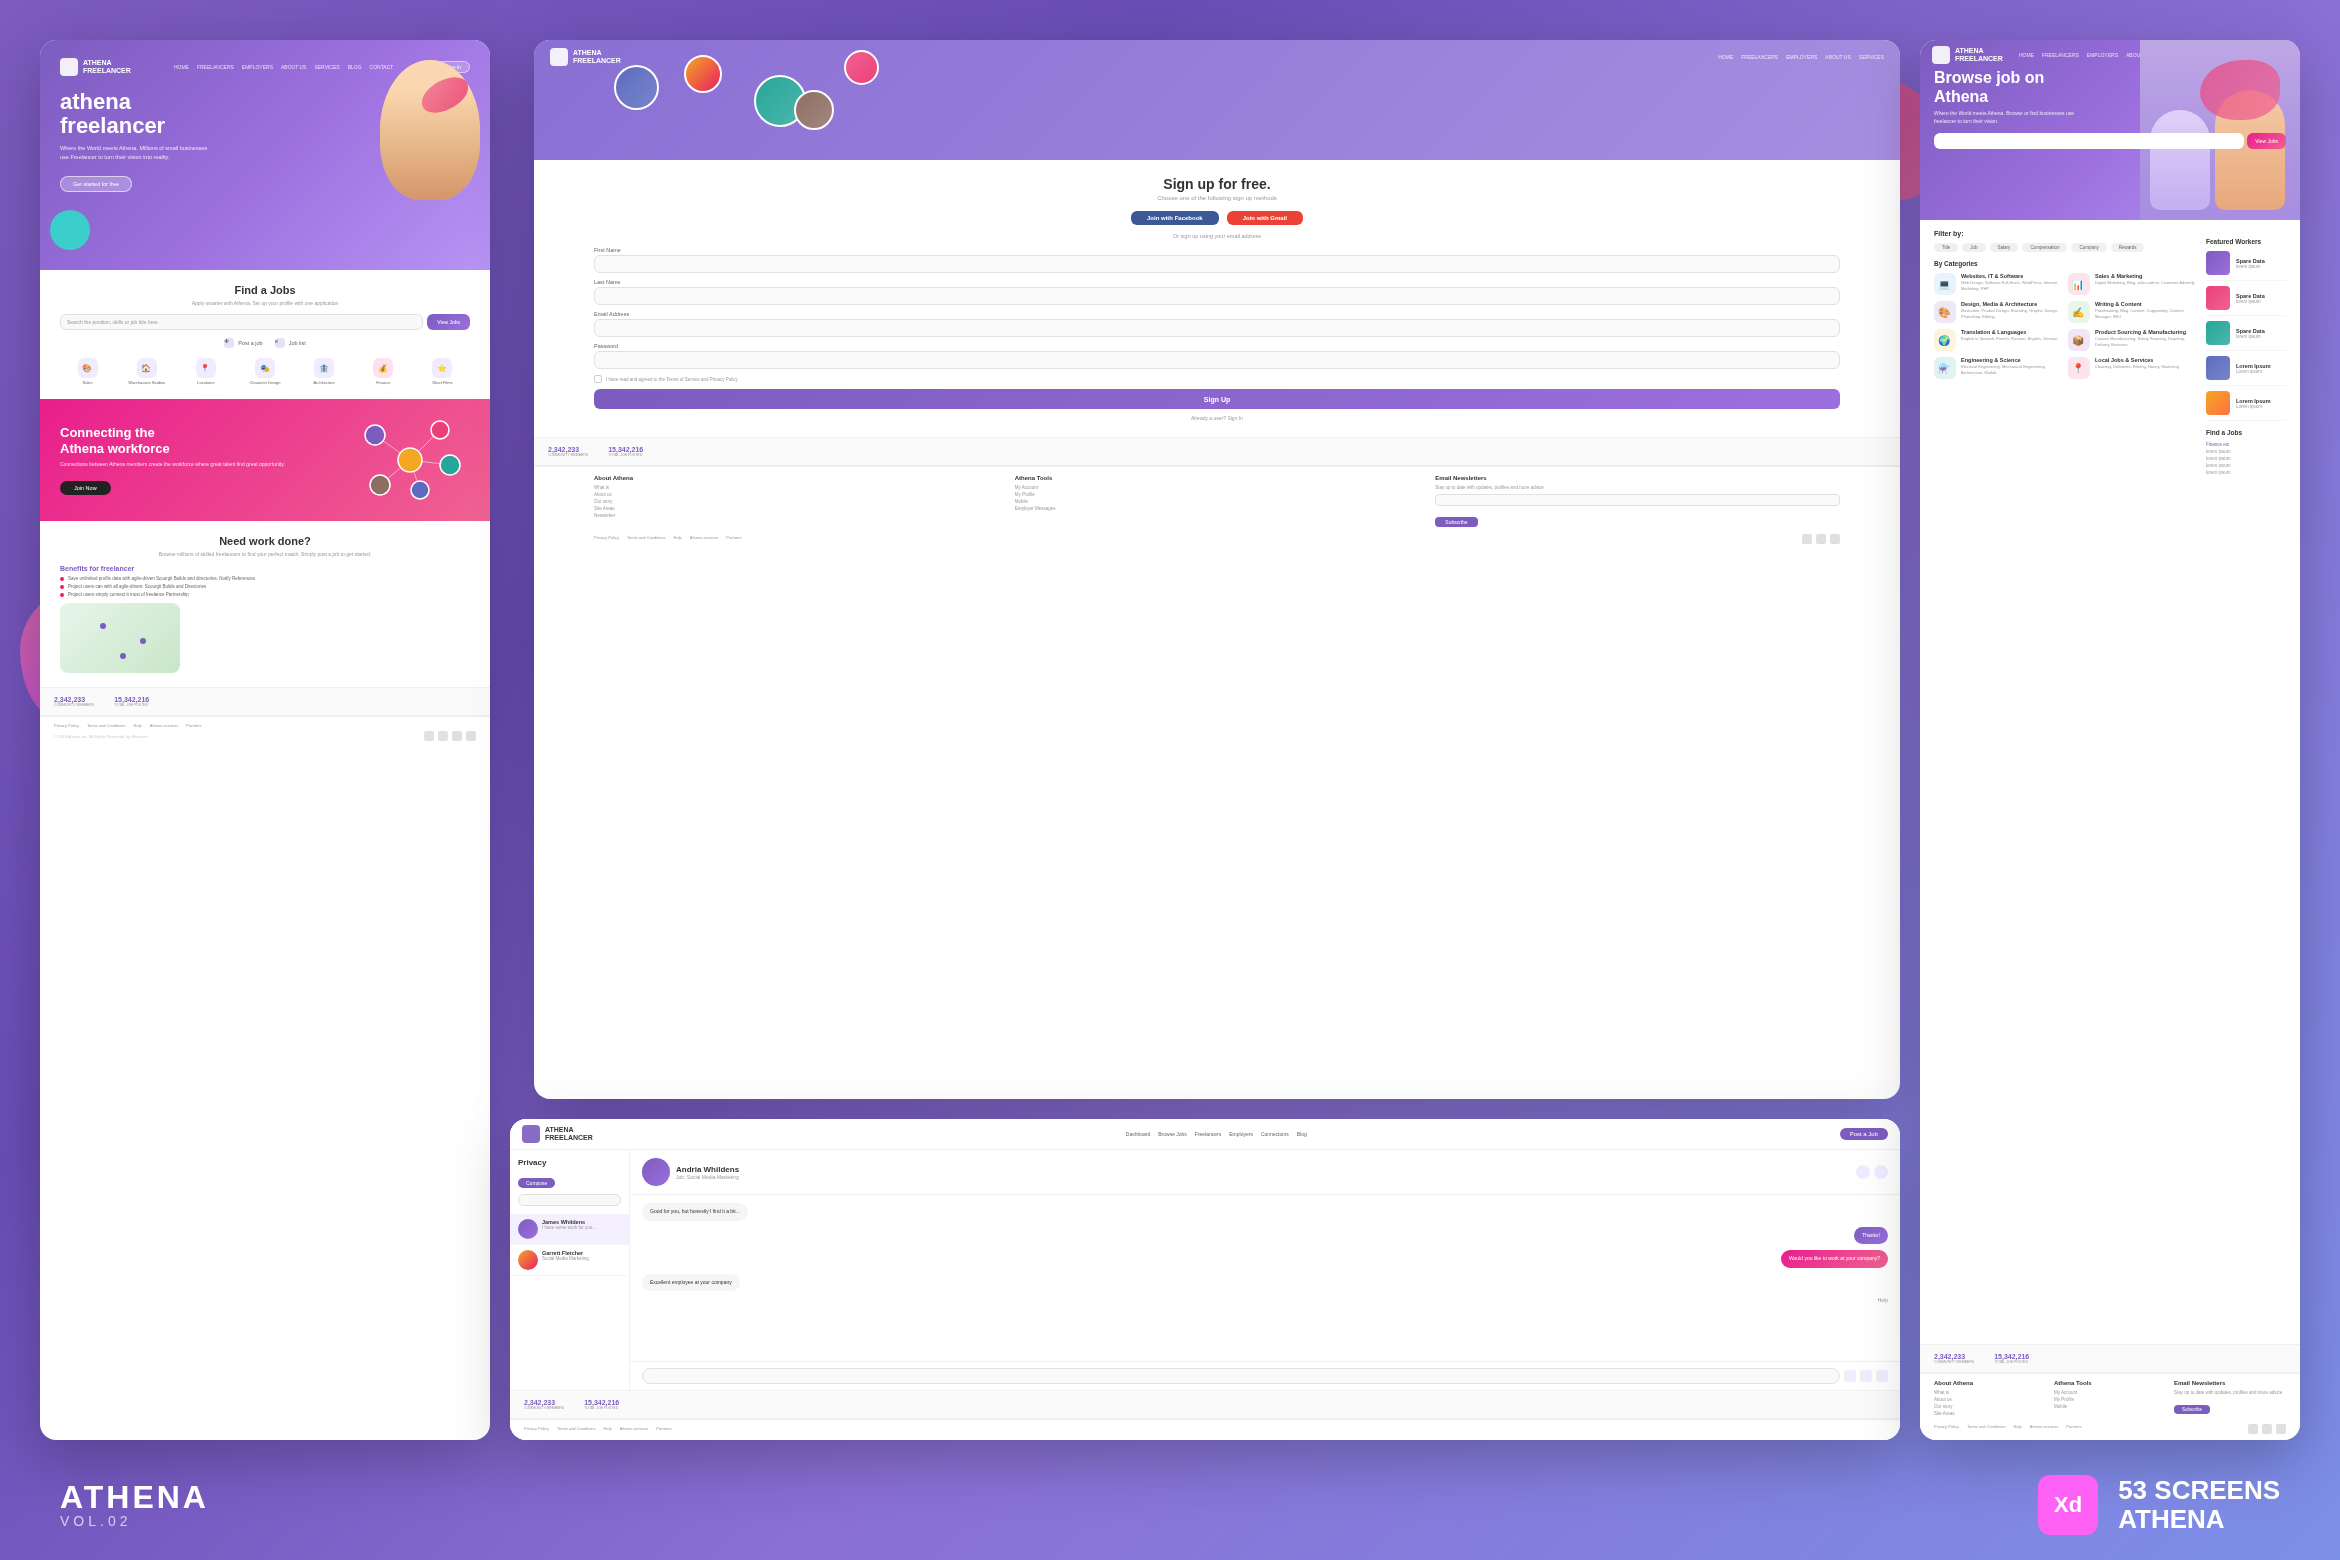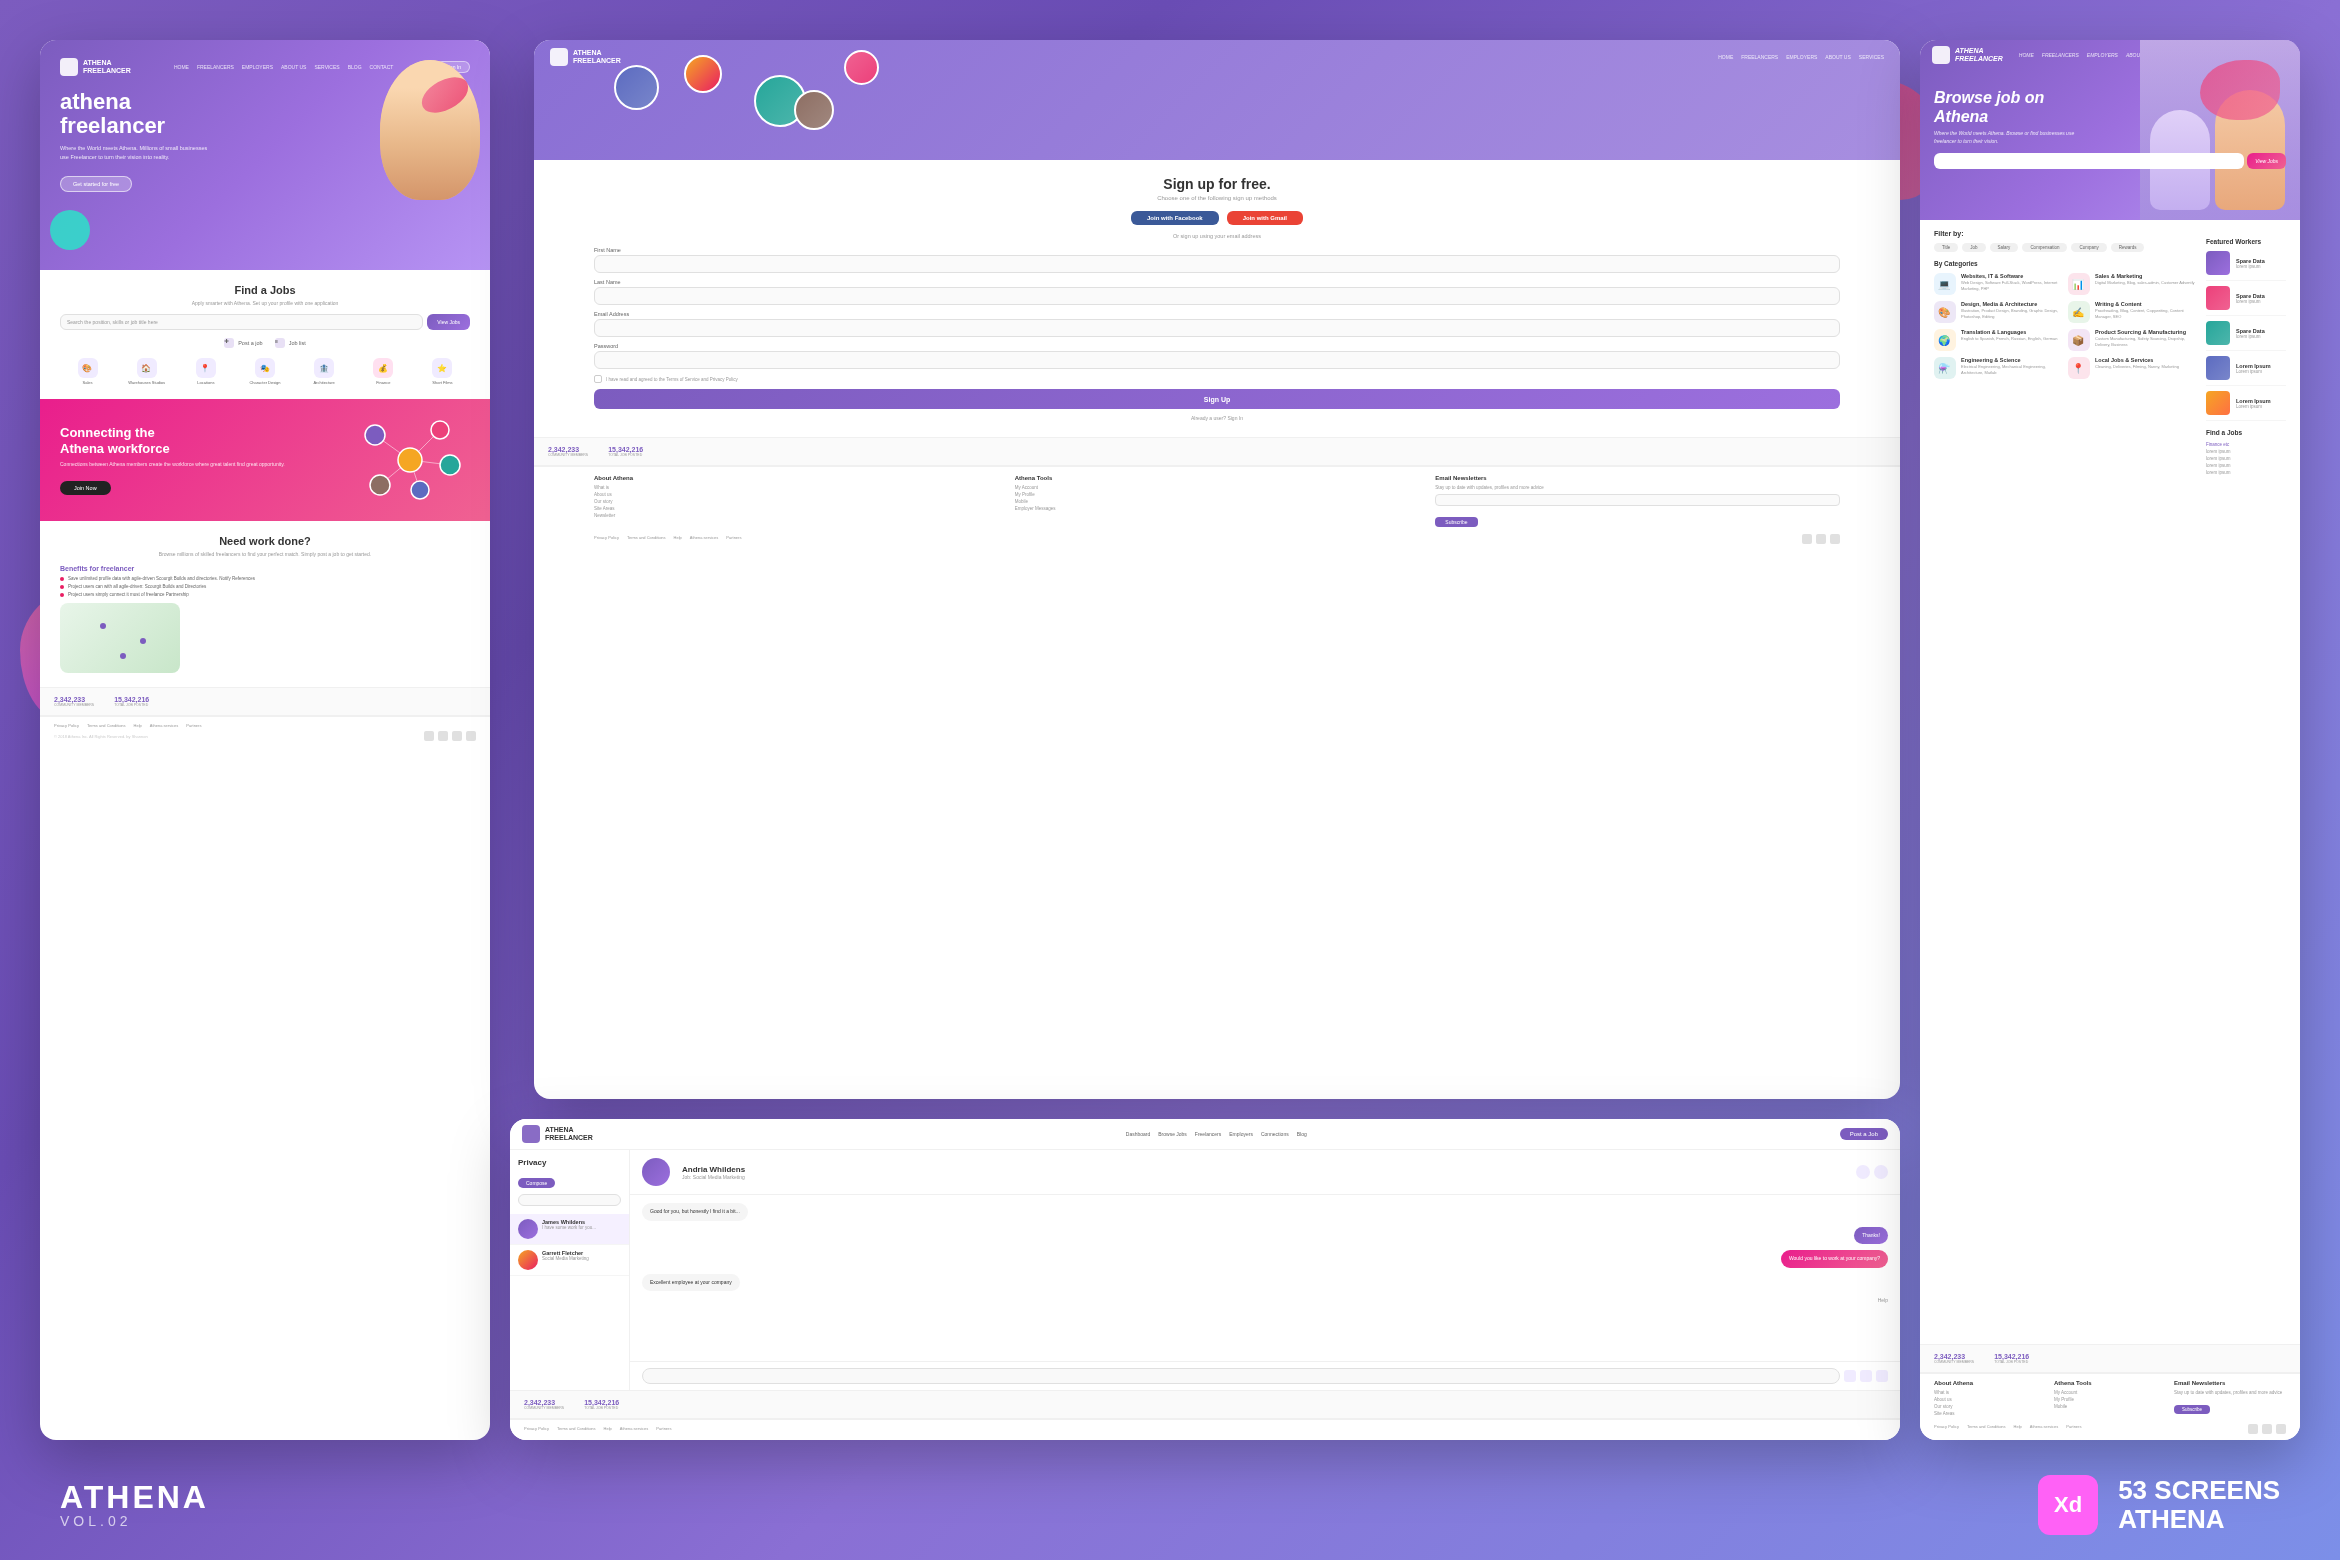--- a/index.html
+++ b/index.html
@@ -602,21 +602,21 @@
     .msg-main {
       flex: 1;
       display: flex;
       flex-direction: column;
     }
     .msg-chat-header {
       padding: 8px 12px;
       border-bottom: 1px solid #f0f0f0;
       display: flex;
       align-items: center;
-      gap: 12px;
+      gap: 6px;
     }
     .msg-chat-name {
       font-size: 8px;
       font-weight: 700;
       color: #333;
     }
     .msg-chat-role {
       font-size: 5px;
       color: #999;
     }
@@ -669,25 +669,24 @@
 
     
     .screen-right {
       grid-column: 3;
       grid-row: 1 / 3;
       display: flex;
       flex-direction: column;
     }
     .right-hero {
       background: linear-gradient(135deg, #7c5cbf 0%, #9c6fde 50%, #b794f4 100%);
-      padding: 28px 14px;
+      padding: 8px 14px;
       min-height: 180px;
       position: relative;
       overflow: hidden;
-      font-style: italic;
     }
     .right-hero-content {
       position: relative;
       z-index: 2;
       margin-top: 20px;
     }
     .right-hero-title {
       font-size: 16px;
       font-weight: 800;
       color: white;

